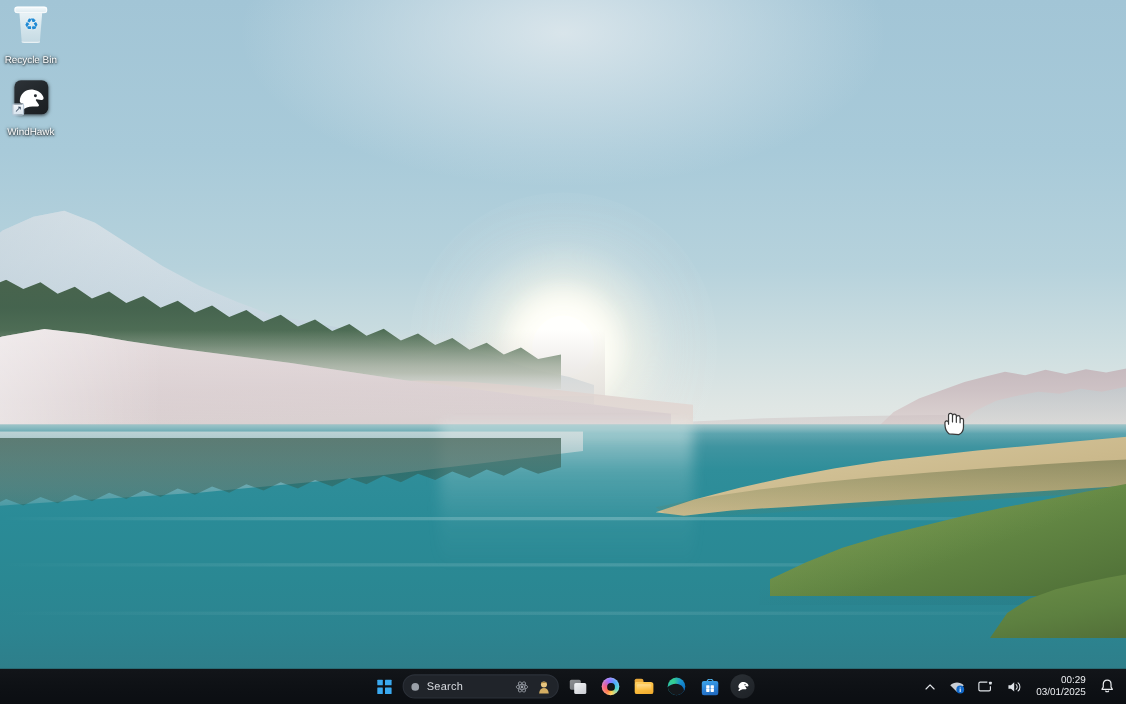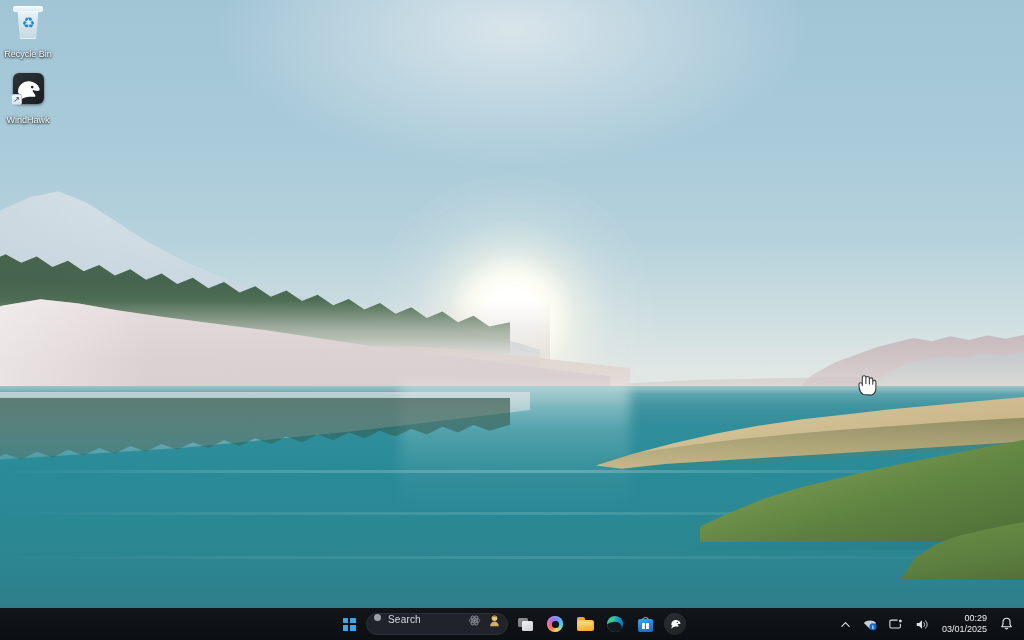--- a/index.html
+++ b/index.html
@@ -245,21 +245,21 @@
 
   
   .winlogo { width:13px; height:13px; display:grid; grid-template-columns:1fr 1fr; grid-template-rows:1fr 1fr; gap:1.5px; }
   .winlogo i { background:#3aa9ef; border-radius:.5px; display:block; }
 
   
   #search-pill {
     width:142px; height:22px; border-radius:11px;
     background:#20242a; border:1px solid #2c3views;
     border:1px solid #2b3038;
-    display:flex; padding:0 6px 0 7px; gap:7px;
+    display:flex; align-items:center; padding:0 6px 0 7px; gap:7px;
     position:relative;
   }
   #search-pill .sdot {
     width:7px; height:7px; border-radius:50%; background:#9aa0a8; flex:0 0 auto;
   }
   #search-pill .stext { font-size:10px; color:#d8dbe0; letter-spacing:.2px; flex:1 1 auto; }
   .s-ico { width:13px; height:13px; flex:0 0 auto; }
 
   
   .tv { position:relative; width:15px; height:13px; }

